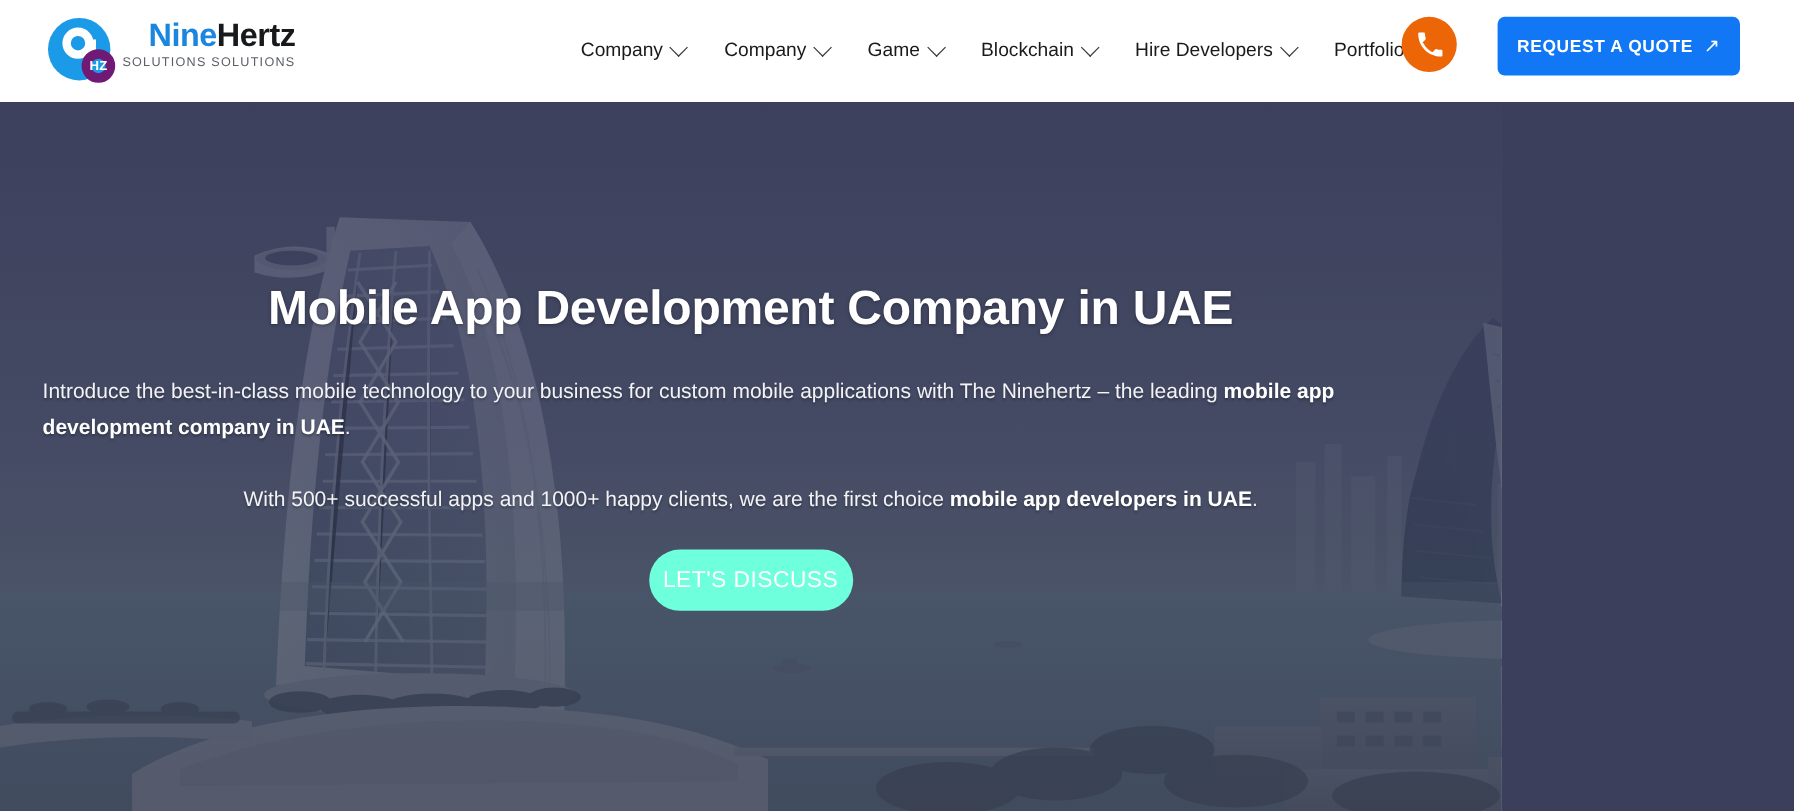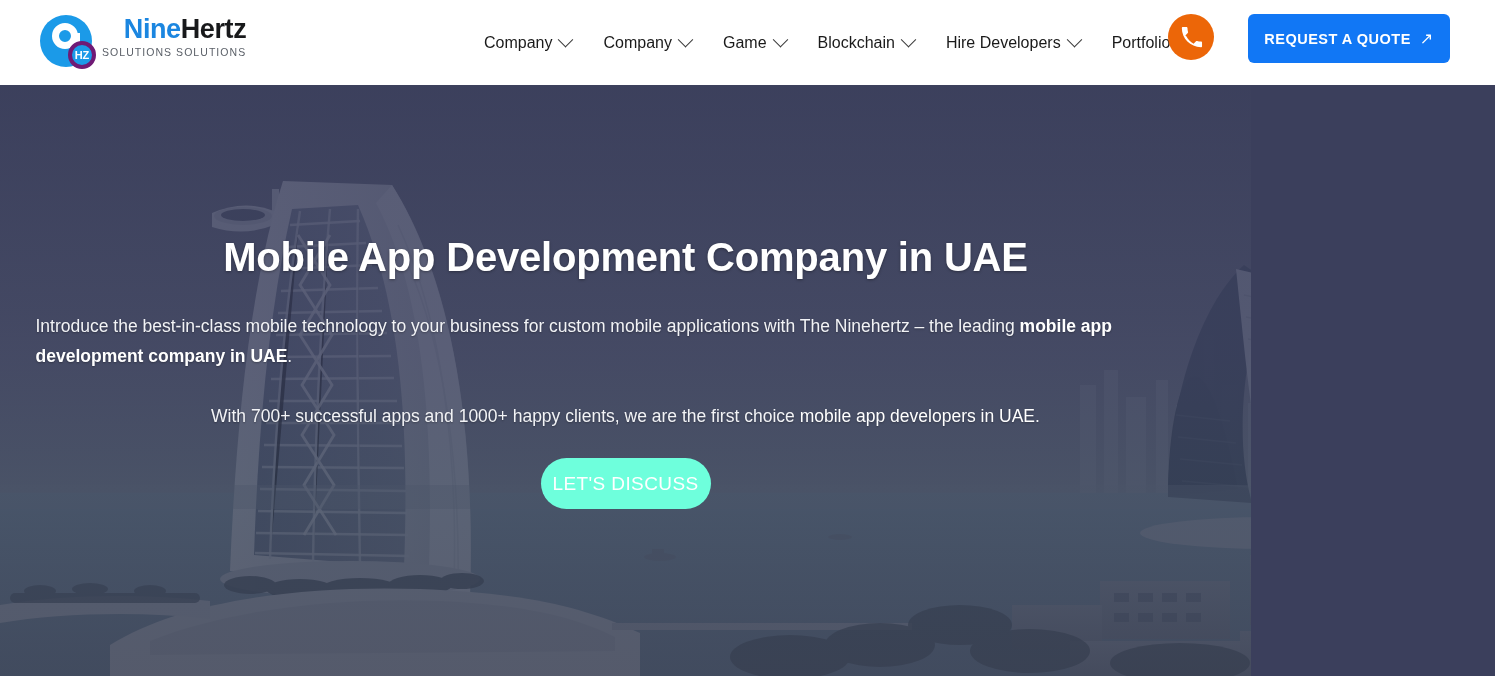--- a/index.html
+++ b/index.html
@@ -71,21 +71,21 @@
     width: 7px; height: 26px;
     background: #ffffff;
     border-bottom-right-radius: 3px;
   }
   .logo-hz {
     position: absolute;
     left: 28px; top: 26px;
     width: 28px; height: 28px;
     border-radius: 50%;
     background: #1b9ae8;
-    border: 4px solid #701a75;
+    border: 8px solid #701a75;
     color: #ffffff;
     font-size: 11px;
     font-weight: bold;
     letter-spacing: 0px;
     display: flex;
     align-items: center;
     justify-content: center;
     font-family: "Liberation Sans", sans-serif;
   }
   .logo-words {
@@ -239,21 +239,21 @@
   .hero-para b { font-weight: bold; color: #ffffff; }
   .hero-para-2 {
     margin-top: 30px;
     width: 1180px;
     font-size: 17.5px;
     color: #f2f3f6;
     text-align: center;
     line-height: 30px;
     text-shadow: 0 1px 2px rgba(0,0,0,0.3);
   }
-  .hero-para-2 b { font-weight: normal; color: #ffffff; }
+  .hero-para-2 b { font-weight: bold; color: #ffffff; }
   .discuss-btn {
     margin-top: 27px;
     width: 170px;
     height: 51px;
     border-radius: 26px;
     background: #6effdc;
     color: #ffffff;
     font-size: 19px;
     letter-spacing: 0.4px;
     display: flex;
@@ -532,19 +532,19 @@
       <rect x="0" y="400" width="1495" height="24" fill="#9aa3ae" opacity="0.35"></rect>
     </svg>
 
     <div class="hero-overlay"></div>
 
     <div class="hero-content">
       <h1 class="hero-title">Mobile App Development Company in UAE</h1>
 
       <p class="hero-para"><span>Introduce the best-in-class mobile technology to your business for custom mobile applications with The Ninehertz – the leading </span><b>mobile app development company in UAE</b><span>.</span></p>
 
-      <p class="hero-para-2"><span>With 700+ successful apps and 1000+ happy clients, we are the first choice </span><b>mobile app developers in UAE</b><span>.</span></p>
+      <p class="hero-para-2"><span>With 500+ successful apps and 1000+ happy clients, we are the first choice </span><b>mobile app developers in UAE</b><span>.</span></p>
 
       <a class="discuss-btn" href="#">LET'S DISCUSS</a>
     </div>
   </div>
 
 </div>
 
 </body></html>

